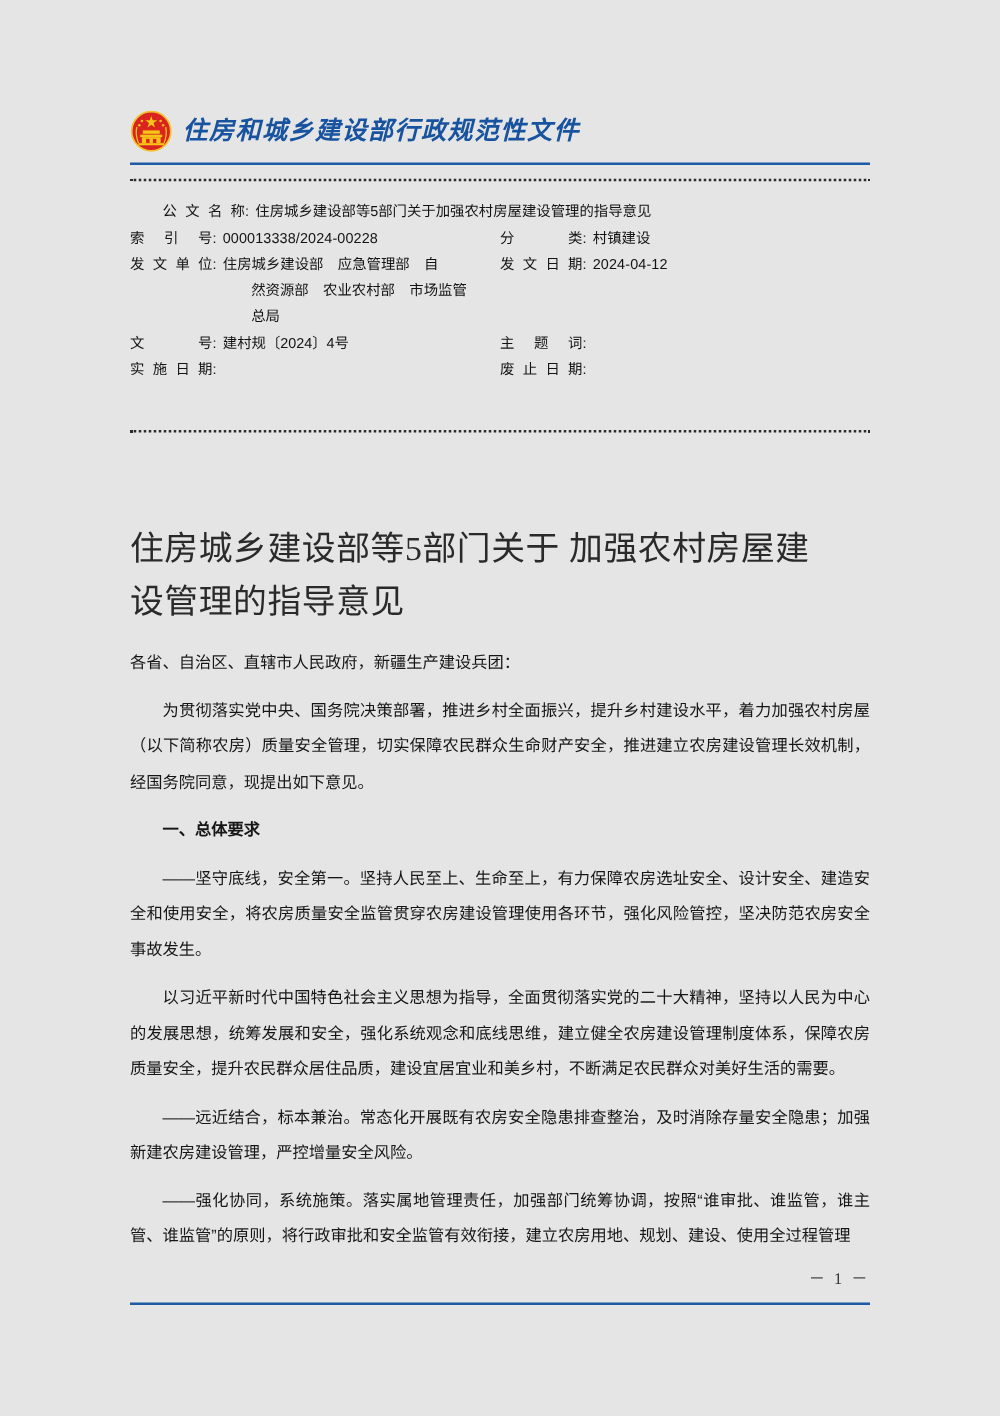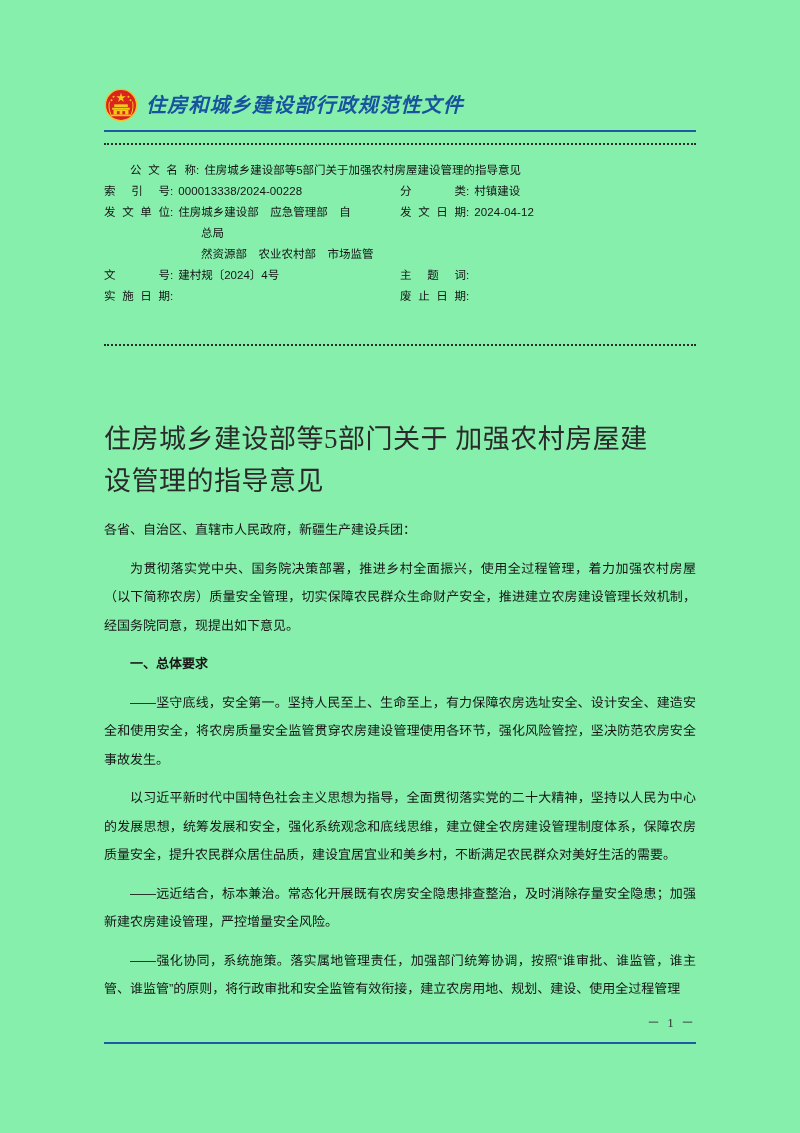--- a/index.html
+++ b/index.html
@@ -15,21 +15,21 @@
     font-family: "Liberation Sans", "DejaVu Sans", sans-serif;
     color: #1a1a1a;
     overflow: hidden;
   }
 
   .page {
     position: absolute;
     inset: 0;
     width: 800px;
     height: 1133px;
-    background: #86efac;
+    background: #e5e5e5;
   }
 
   
   .doc-header {
     position: absolute;
     left: 104px;
     top: 82px;
     width: 592px;
     height: 46px;
     display: flex;
@@ -282,25 +282,25 @@
         <span class="meta-value">住房城乡建设部　应急管理部　自</span>
       </div>
       <div class="meta-cell half">
         <span class="meta-label">发文日期</span>
         <span class="meta-colon">:</span>
         <span class="meta-value mono-ish">2024-04-12</span>
       </div>
     </div>
 
     <div class="meta-row meta-cont">
+      <div class="meta-cont-inner">然资源部　农业农村部　市场监管</div>
+    </div>
+
+    <div class="meta-row meta-cont">
       <div class="meta-cont-inner">总局</div>
-    </div>
-
-    <div class="meta-row meta-cont">
-      <div class="meta-cont-inner">然资源部　农业农村部　市场监管</div>
     </div>
 
     <div class="meta-row">
       <div class="meta-cell half">
         <span class="meta-label">文号</span>
         <span class="meta-colon">:</span>
         <span class="meta-value">建村规〔2024〕4号</span>
       </div>
       <div class="meta-cell half">
         <span class="meta-label">主题词</span>
@@ -326,21 +326,21 @@
 
   <div class="rule-dot-bottom"></div>
 
   <div class="doc-title">
     <div>住房城乡建设部等5部门关于 加强农村房屋建</div>
     <div>设管理的指导意见</div>
   </div>
 
   <div class="doc-body">
     <p class="no-indent">各省、自治区、直辖市人民政府，新疆生产建设兵团：</p>
-    <p class="indent">为贯彻落实党中央、国务院决策部署，推进乡村全面振兴，使用全过程管理，着力加强农村房屋（以下简称农房）质量安全管理，切实保障农民群众生命财产安全，推进建立农房建设管理长效机制，经国务院同意，现提出如下意见。</p>
+    <p class="indent">为贯彻落实党中央、国务院决策部署，推进乡村全面振兴，提升乡村建设水平，着力加强农村房屋（以下简称农房）质量安全管理，切实保障农民群众生命财产安全，推进建立农房建设管理长效机制，经国务院同意，现提出如下意见。</p>
     <p class="section-head">一、总体要求</p>
     <p class="indent">——坚守底线，安全第一。坚持人民至上、生命至上，有力保障农房选址安全、设计安全、建造安全和使用安全，将农房质量安全监管贯穿农房建设管理使用各环节，强化风险管控，坚决防范农房安全事故发生。</p>
     <p class="indent">以习近平新时代中国特色社会主义思想为指导，全面贯彻落实党的二十大精神，坚持以人民为中心的发展思想，统筹发展和安全，强化系统观念和底线思维，建立健全农房建设管理制度体系，保障农房质量安全，提升农民群众居住品质，建设宜居宜业和美乡村，不断满足农民群众对美好生活的需要。</p>
     <p class="indent">——远近结合，标本兼治。常态化开展既有农房安全隐患排查整治，及时消除存量安全隐患；加强新建农房建设管理，严控增量安全风险。</p>
     <p class="indent">——强化协同，系统施策。落实属地管理责任，加强部门统筹协调，按照“谁审批、谁监管，谁主管、谁监管”的原则，将行政审批和安全监管有效衔接，建立农房用地、规划、建设、使用全过程管理</p>
   </div>
 
   <div class="page-number">－ 1 －</div>
   <div class="rule-blue-bottom"></div>
 

